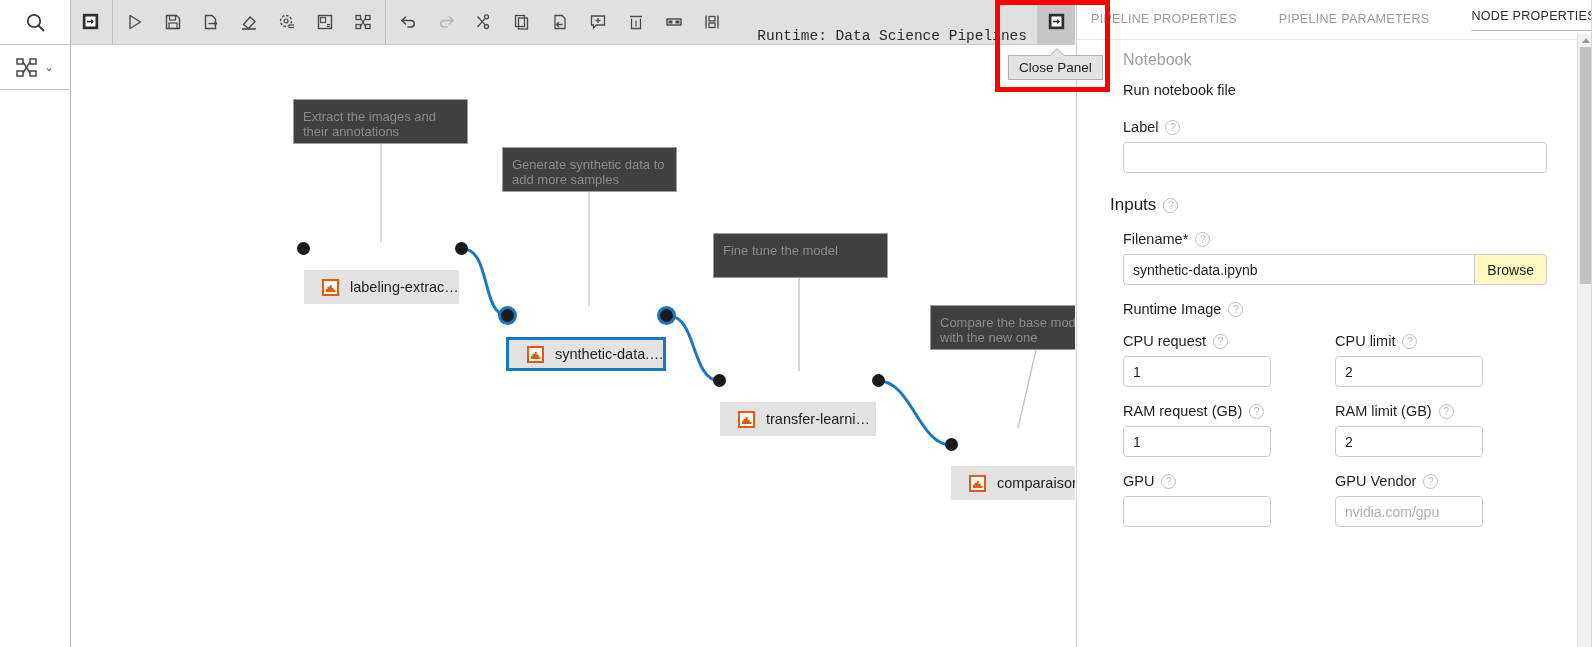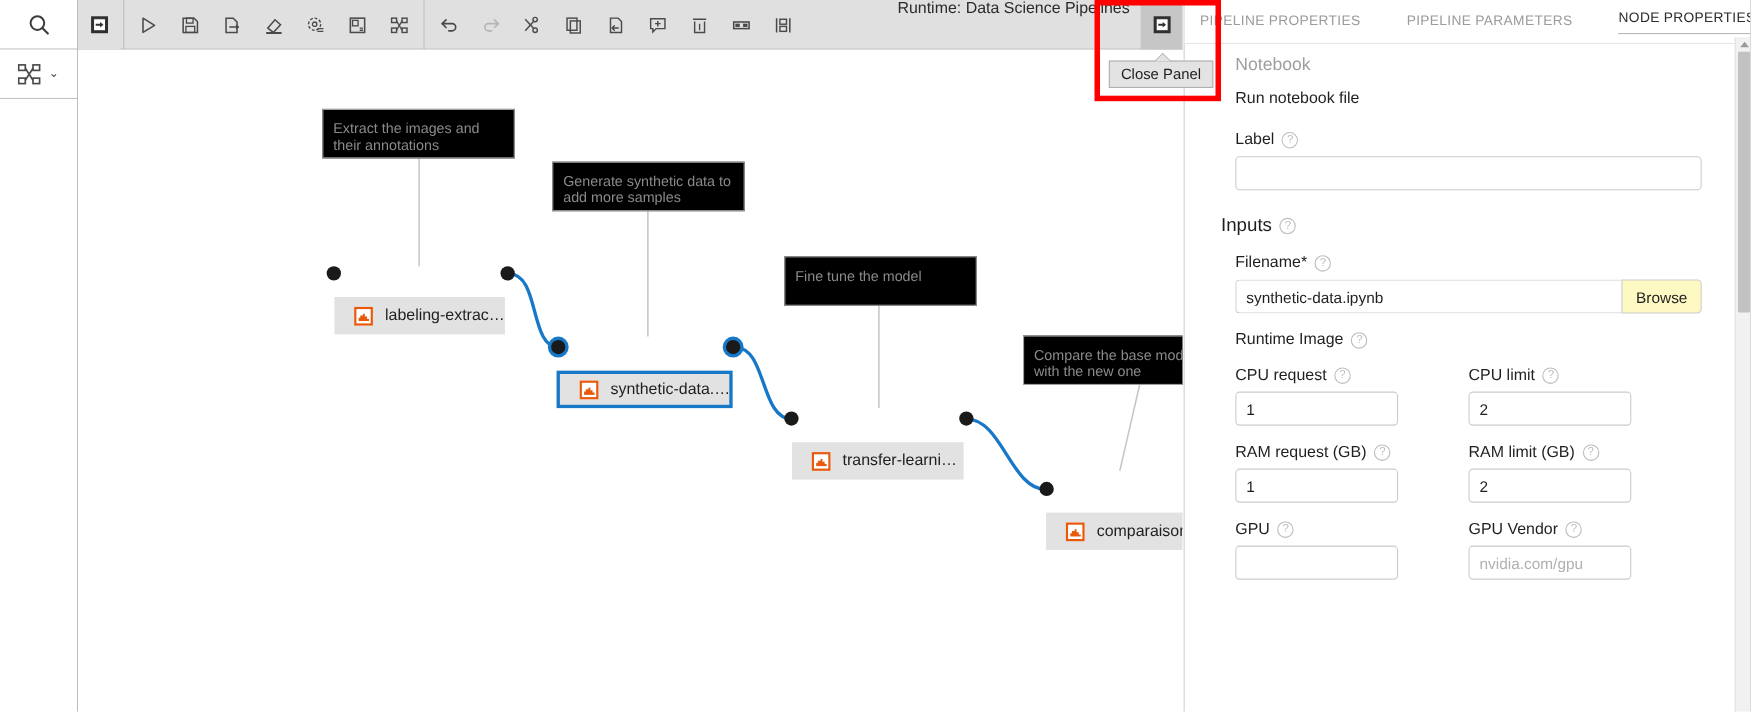--- a/index.html
+++ b/index.html
@@ -26,21 +26,21 @@
     position: absolute; left: 0; top: 46px; width: 70px; height: 44px;
     background: #ffffff; border-bottom: 1px solid #c4c4c4;
     display: flex; align-items: center; justify-content: center; gap: 6px;
   }
   .chev { font-size: 11px; color: #4a4a4a; line-height: 1; }
 
   
   .toolbar {
     position: absolute; left: 71px; top: 0; width: 1004px; height: 45px;
     background: #e0e0e0; border-bottom: 1px solid #c9c9c9;
-    display: flex; align-items: flex-start;
+    display: flex; align-items: flex-end; font-family: Liberation Mono, monospace;
   }
   .tb-btn {
     width: 38px; height: 45px; display: flex; align-items: center; justify-content: center;
     cursor: pointer;
   }
   .tb-btn.first { background: #e0e0e0; }
   .tb-sep {
     width: 1px; height: 45px; background: #c0c0c0; margin: 0 3px 0 3px;
   }
   .tb-spacer { flex: 1 1 auto; }
@@ -74,21 +74,21 @@
     position: absolute; left: 995px; top: 0px; width: 115px; height: 92px;
     border: 5px solid #ff0000; z-index: 50; pointer-events: none;
   }
 
   
   .canvas {
     position: absolute; left: 71px; top: 46px; width: 1004px; height: 601px;
     background: #ffffff; overflow: hidden;
   }
   .comment-box {
-    position: absolute; border: 1px solid #9e9e9e; background: #000000;
+    position: absolute; border: 1px solid #9e9e9e; background: #404040;
     color: #8a8a8a; font-size: 13px; line-height: 15px;
     padding: 9px 9px 0 9px;
   }
   .node {
     position: absolute; height: 34px; background: #e2e2e2;
     display: flex; align-items: center; padding-left: 18px; gap: 11px; margin-top: 38px;
   }
   .node.selected { border: 3px solid #1878c8; background: #e2e2e2; }
   .node-label { font-size: 14.5px; color: #1f1f1f; white-space: nowrap; }
   .nb-icon {

